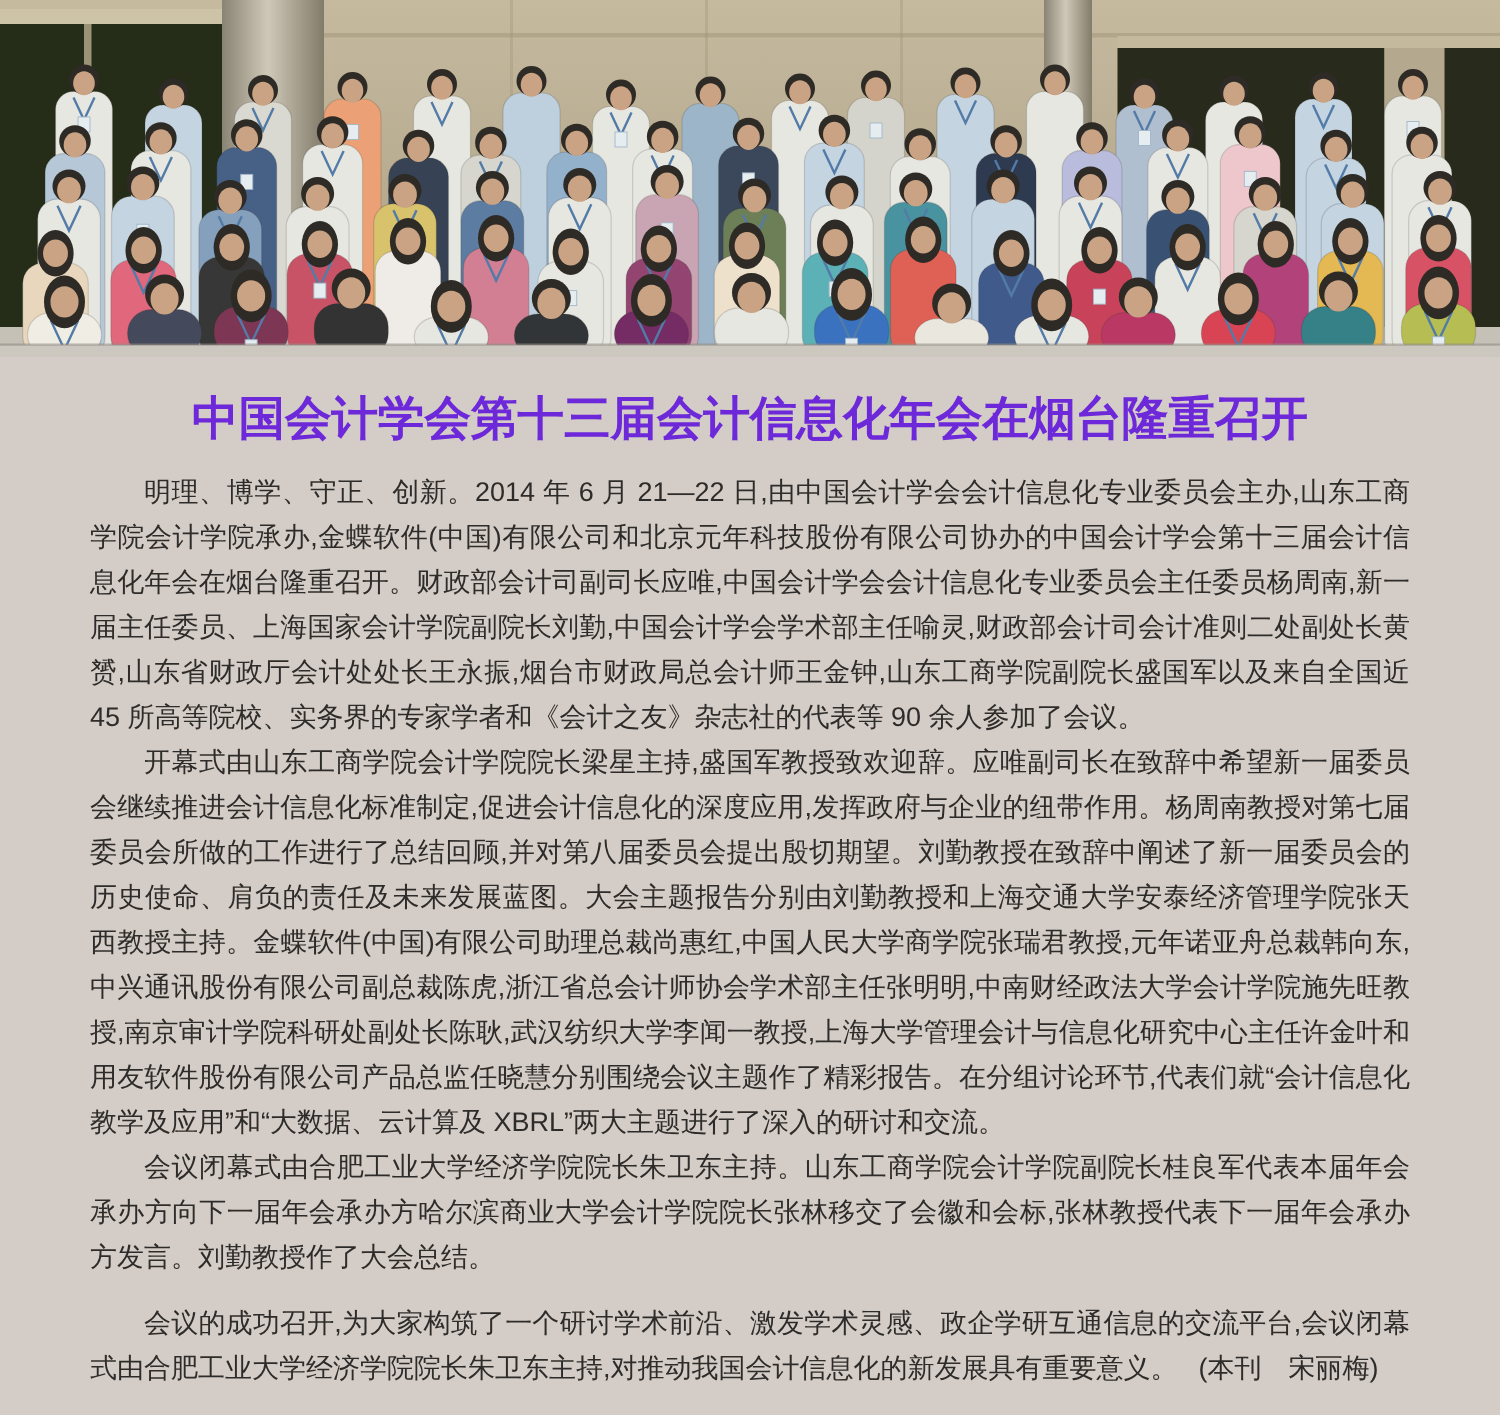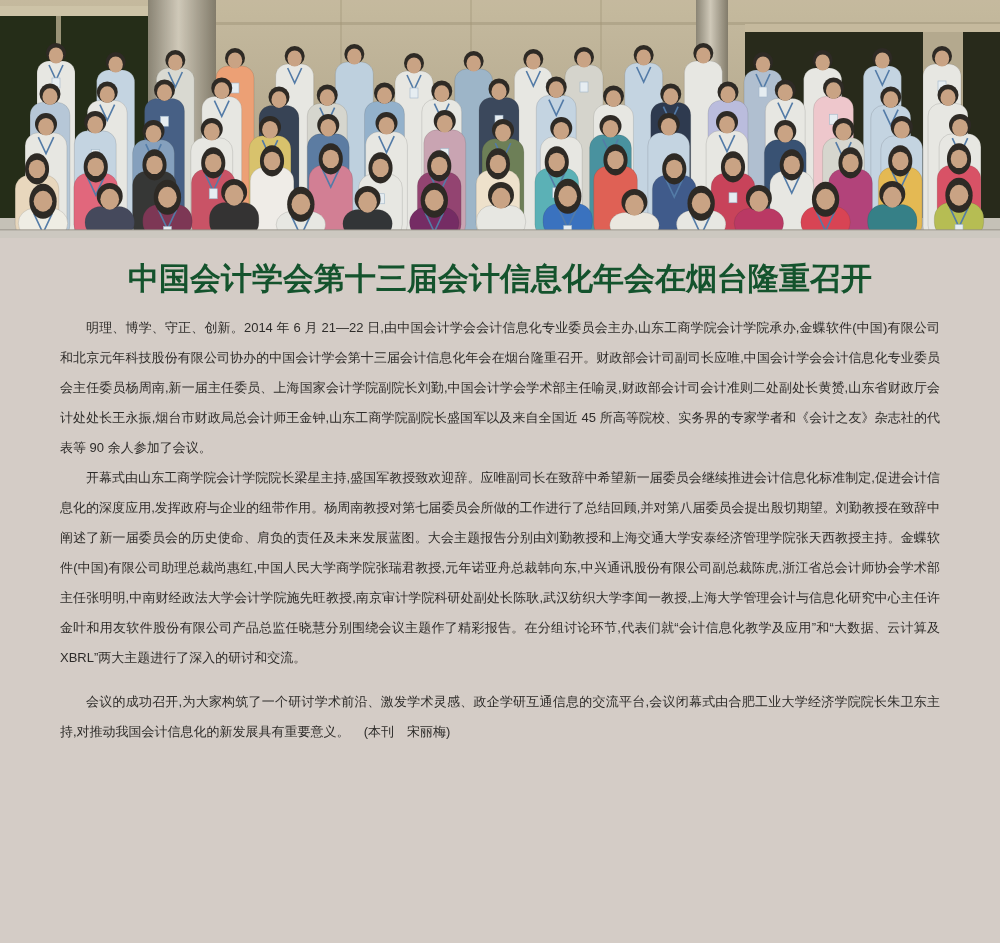--- a/index.html
+++ b/index.html
@@ -12,25 +12,25 @@
   .photo {
     width:1000px; height:238px; overflow:hidden; position:relative;
     background:#b3a88f;
   }
   .photo svg { display:block; }
   .article { padding:0 60px; color:#2e2c2a; }
   h1.title {
     margin:20px 20px 13px 20px;
     text-align:center;
     font-size:31px; font-weight:bold; letter-spacing:0px;
-    color:#14532d;
+    color:#6d28d9;
     white-space:nowrap;
   }
   p.para {
-    font-size:13px; line-height:30px; margin:0;
+    font-size:18px; line-height:30px; margin:0;
     text-align:justify; text-indent:2em;
   }
   p.para-last { margin-top:14px; }
   .byline { margin-left:14px; white-space:nowrap; }
 </style>
 </head>
 <body>
 
 <div class="page">
 
@@ -551,16 +551,17 @@
       <rect x="0" y="229" width="1000" height="1.5" fill="#8f8b83" opacity="0.6"></rect>
 
       <rect x="0" y="0" width="1000" height="238" fill="#d8c39a" opacity="0.07"></rect>
     </svg>
   </div>
 
   <div class="article">
     <h1 class="title">中国会计学会第十三届会计信息化年会在烟台隆重召开</h1>
     <p class="para">明理、博学、守正、创新。2014 年 6 月 21—22 日,由中国会计学会会计信息化专业委员会主办,山东工商学院会计学院承办,金蝶软件(中国)有限公司和北京元年科技股份有限公司协办的中国会计学会第十三届会计信息化年会在烟台隆重召开。财政部会计司副司长应唯,中国会计学会会计信息化专业委员会主任委员杨周南,新一届主任委员、上海国家会计学院副院长刘勤,中国会计学会学术部主任喻灵,财政部会计司会计准则二处副处长黄赟,山东省财政厅会计处处长王永振,烟台市财政局总会计师王金钟,山东工商学院副院长盛国军以及来自全国近 45 所高等院校、实务界的专家学者和《会计之友》杂志社的代表等 90 余人参加了会议。</p>
     <p class="para">开幕式由山东工商学院会计学院院长梁星主持,盛国军教授致欢迎辞。应唯副司长在致辞中希望新一届委员会继续推进会计信息化标准制定,促进会计信息化的深度应用,发挥政府与企业的纽带作用。杨周南教授对第七届委员会所做的工作进行了总结回顾,并对第八届委员会提出殷切期望。刘勤教授在致辞中阐述了新一届委员会的历史使命、肩负的责任及未来发展蓝图。大会主题报告分别由刘勤教授和上海交通大学安泰经济管理学院张天西教授主持。金蝶软件(中国)有限公司助理总裁尚惠红,中国人民大学商学院张瑞君教授,元年诺亚舟总裁韩向东,中兴通讯股份有限公司副总裁陈虎,浙江省总会计师协会学术部主任张明明,中南财经政法大学会计学院施先旺教授,南京审计学院科研处副处长陈耿,武汉纺织大学李闻一教授,上海大学管理会计与信息化研究中心主任许金叶和用友软件股份有限公司产品总监任晓慧分别围绕会议主题作了精彩报告。在分组讨论环节,代表们就“会计信息化教学及应用”和“大数据、云计算及 XBRL”两大主题进行了深入的研讨和交流。</p>
+    <p class="para">会议闭幕式由合肥工业大学经济学院院长朱卫东主持。山东工商学院会计学院副院长桂良军代表本届年会承办方向下一届年会承办方哈尔滨商业大学会计学院院长张林移交了会徽和会标,张林教授代表下一届年会承办方发言。刘勤教授作了大会总结。</p>
     <p class="para para-last"><span>会议的成功召开,为大家构筑了一个研讨学术前沿、激发学术灵感、政企学研互通信息的交流平台,会议闭幕式由合肥工业大学经济学院院长朱卫东主持,对推动我国会计信息化的新发展具有重要意义。</span><span class="byline">(本刊　宋丽梅)</span></p>
   </div>
 
 </div>
 
 </body></html>

